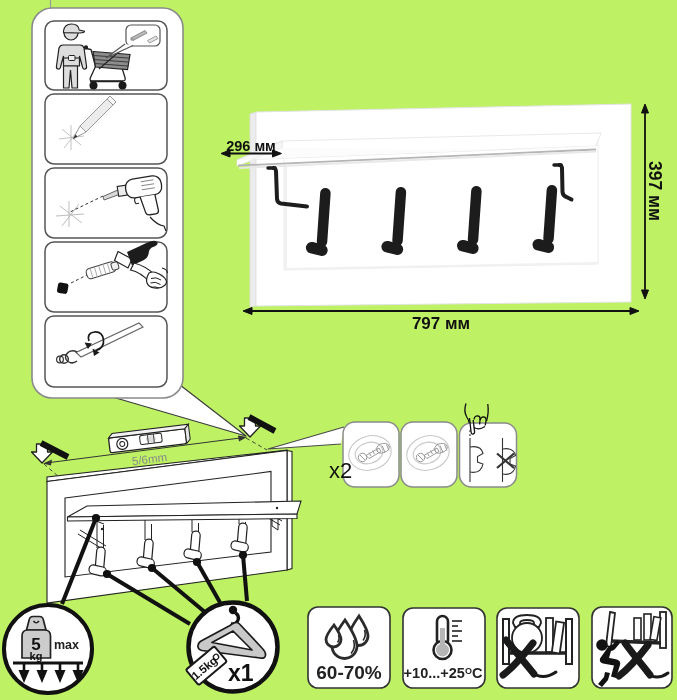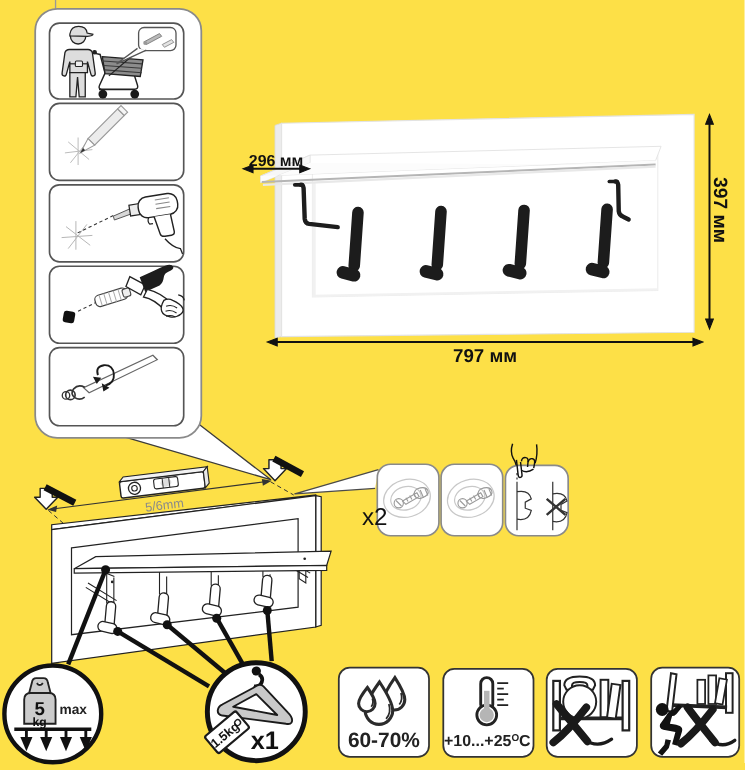--- a/index.html
+++ b/index.html
@@ -1,16 +1,16 @@
 <!DOCTYPE html>
 <html><head>
 <meta charset="utf-8">
 <style>
   html,body{margin:0;padding:0;background:#fff;}
-  #page{position:relative;width:677px;height:700px;background:#fde047;overflow:hidden;
+  #page{position:relative;width:677px;height:700px;background:#bef264;overflow:hidden;
         font-family:"Liberation Sans",sans-serif;}
   svg{position:absolute;left:0;top:0;}
 </style>
 </head>
 <body>
 <div id="page">
 <svg width="677" height="700" viewBox="0 0 677 700">
 
   <line x1="50.5" y1="0" x2="50.5" y2="9" stroke="#999" stroke-width="1.2"></line>
 

